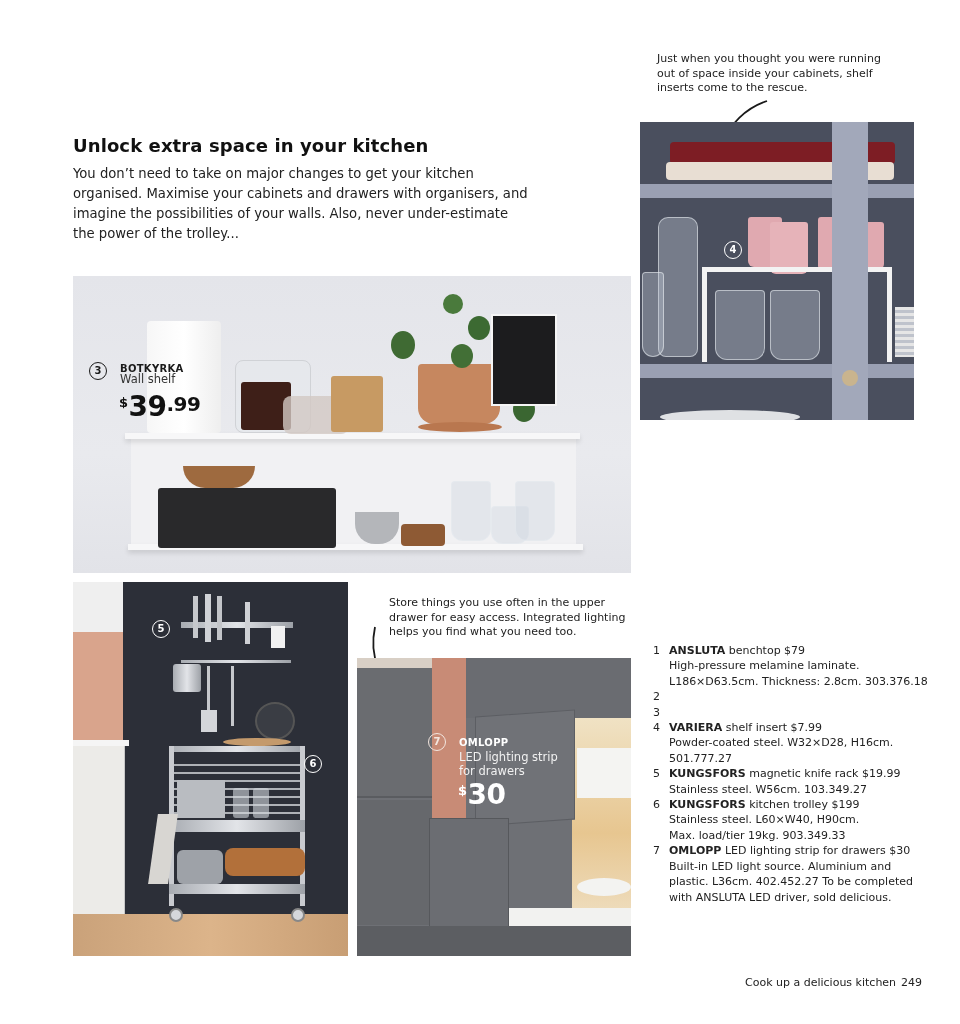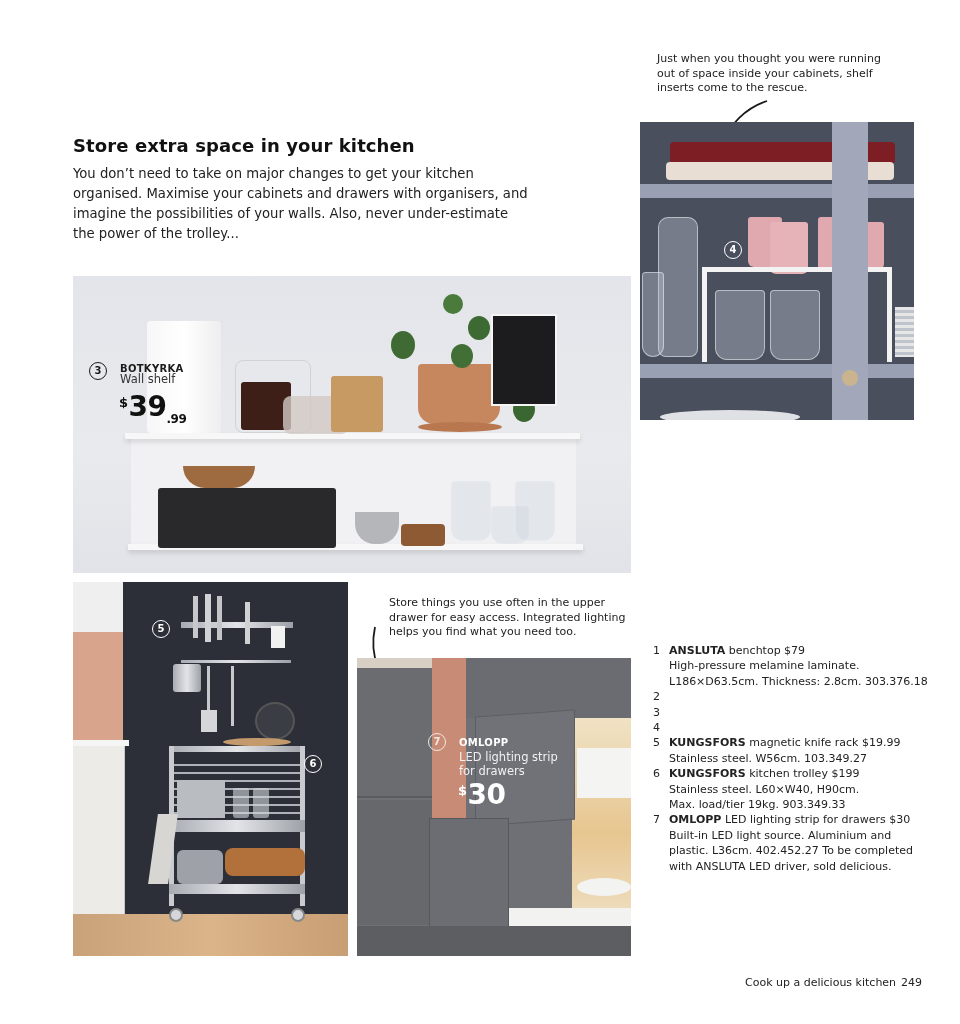--- a/index.html
+++ b/index.html
@@ -38,21 +38,21 @@
   
   .steel { background: linear-gradient(90deg,#a8acb2,#e2e4e8,#9da1a7); }
   .floor { background: linear-gradient(90deg,#caa27a,#dcb48a,#c89e74); }
 
   
   .num-circle { width: 18px; height: 18px; border-radius: 50%; border: 1.5px solid currentColor; font-size: 10px; font-weight: bold; display: flex; align-items: center; justify-content: center; line-height: 1; }
   .callout-name { font-size: 10px; font-weight: bold; letter-spacing: 0.3px; }
   .callout-desc { font-size: 11.5px; line-height: 14px; }
   .price-big { font-size: 28px; font-weight: bold; line-height: 28px; letter-spacing: -0.5px; display: flex; align-items: flex-start; }
   .price-big .cur { font-size: 13px; line-height: 14px; margin-right: 1px; margin-top: 3px; }
-  .price-big .cents { font-size: 12px; line-height: 16px; margin-top: 18px; }
+  .price-big .cents { font-size: 20px; line-height: 16px; margin-top: 3px; }
 
   
   .caption-mid { left: 389px; top: 596px; width: 240px; font-size: 11px; line-height: 14.5px; color: #222; }
 
   
   .plist { left: 653px; top: 643px; width: 265px; font-size: 11px; line-height: 15.4px; color: #222; }
   .pitem { display: flex; }
   .pnum { width: 16px; flex: none; }
   .pname { font-weight: bold; }
 
@@ -63,21 +63,21 @@
 </head>
 <body>
 
 <div class="abs caption-top">Just when you thought you were running out of space inside your cabinets, shelf inserts come to the rescue.</div>
 
 <svg class="abs" style="left:695px;top:95px;" width="80" height="140" viewBox="0 0 80 140">
   <path d="M72 6 C 30 20, 5 70, 30 130" fill="none" stroke="#1a1a1a" stroke-width="1.8"></path>
   <path d="M20 118 L30 131 L36 116" fill="none" stroke="#1a1a1a" stroke-width="1.8"></path>
 </svg>
 
-<h1 class="abs intro-title">Store extra space in your kitchen</h1>
+<h1 class="abs intro-title">Unlock extra space in your kitchen</h1>
 <p class="abs intro-body">You don’t need to take on major changes to get your kitchen organised. Maximise your cabinets and drawers with organisers, and imagine the possibilities of your walls. Also, never under-estimate the power of the trolley...</p>
 
 <div class="abs photo photo-cabinet">
   <div class="abs cab-interior" style="left:0;top:0;width:274px;height:298px;"></div>
 
   <div class="abs textile" style="left:30px;top:20px;width:225px;height:22px;background:#7d1d24;"></div>
   <div class="abs textile" style="left:26px;top:40px;width:228px;height:18px;background:#e8ded3;"></div>
 
   <div class="abs cab-shelf" style="top:62px;"></div>
   <div class="abs cab-shelf" style="top:242px;"></div>
@@ -242,20 +242,25 @@
     </div>
   </div>
   <div class="pitem">
     <span class="pnum">2</span>
   </div>
   <div class="pitem">
     <span class="pnum">3</span>
   </div>
   <div class="pitem">
     <span class="pnum">4</span>
+    <div>
+      <div><span class="pname">VARIERA</span><span> shelf insert $7.99</span></div>
+      <div>Powder-coated steel. W32×D28, H16cm.</div>
+      <div>501.777.27</div>
+    </div>
   </div>
   <div class="pitem">
     <span class="pnum">5</span>
     <div>
       <div><span class="pname">KUNGSFORS</span><span> magnetic knife rack $19.99</span></div>
       <div>Stainless steel. W56cm. 103.349.27</div>
     </div>
   </div>
   <div class="pitem">
     <span class="pnum">6</span>

